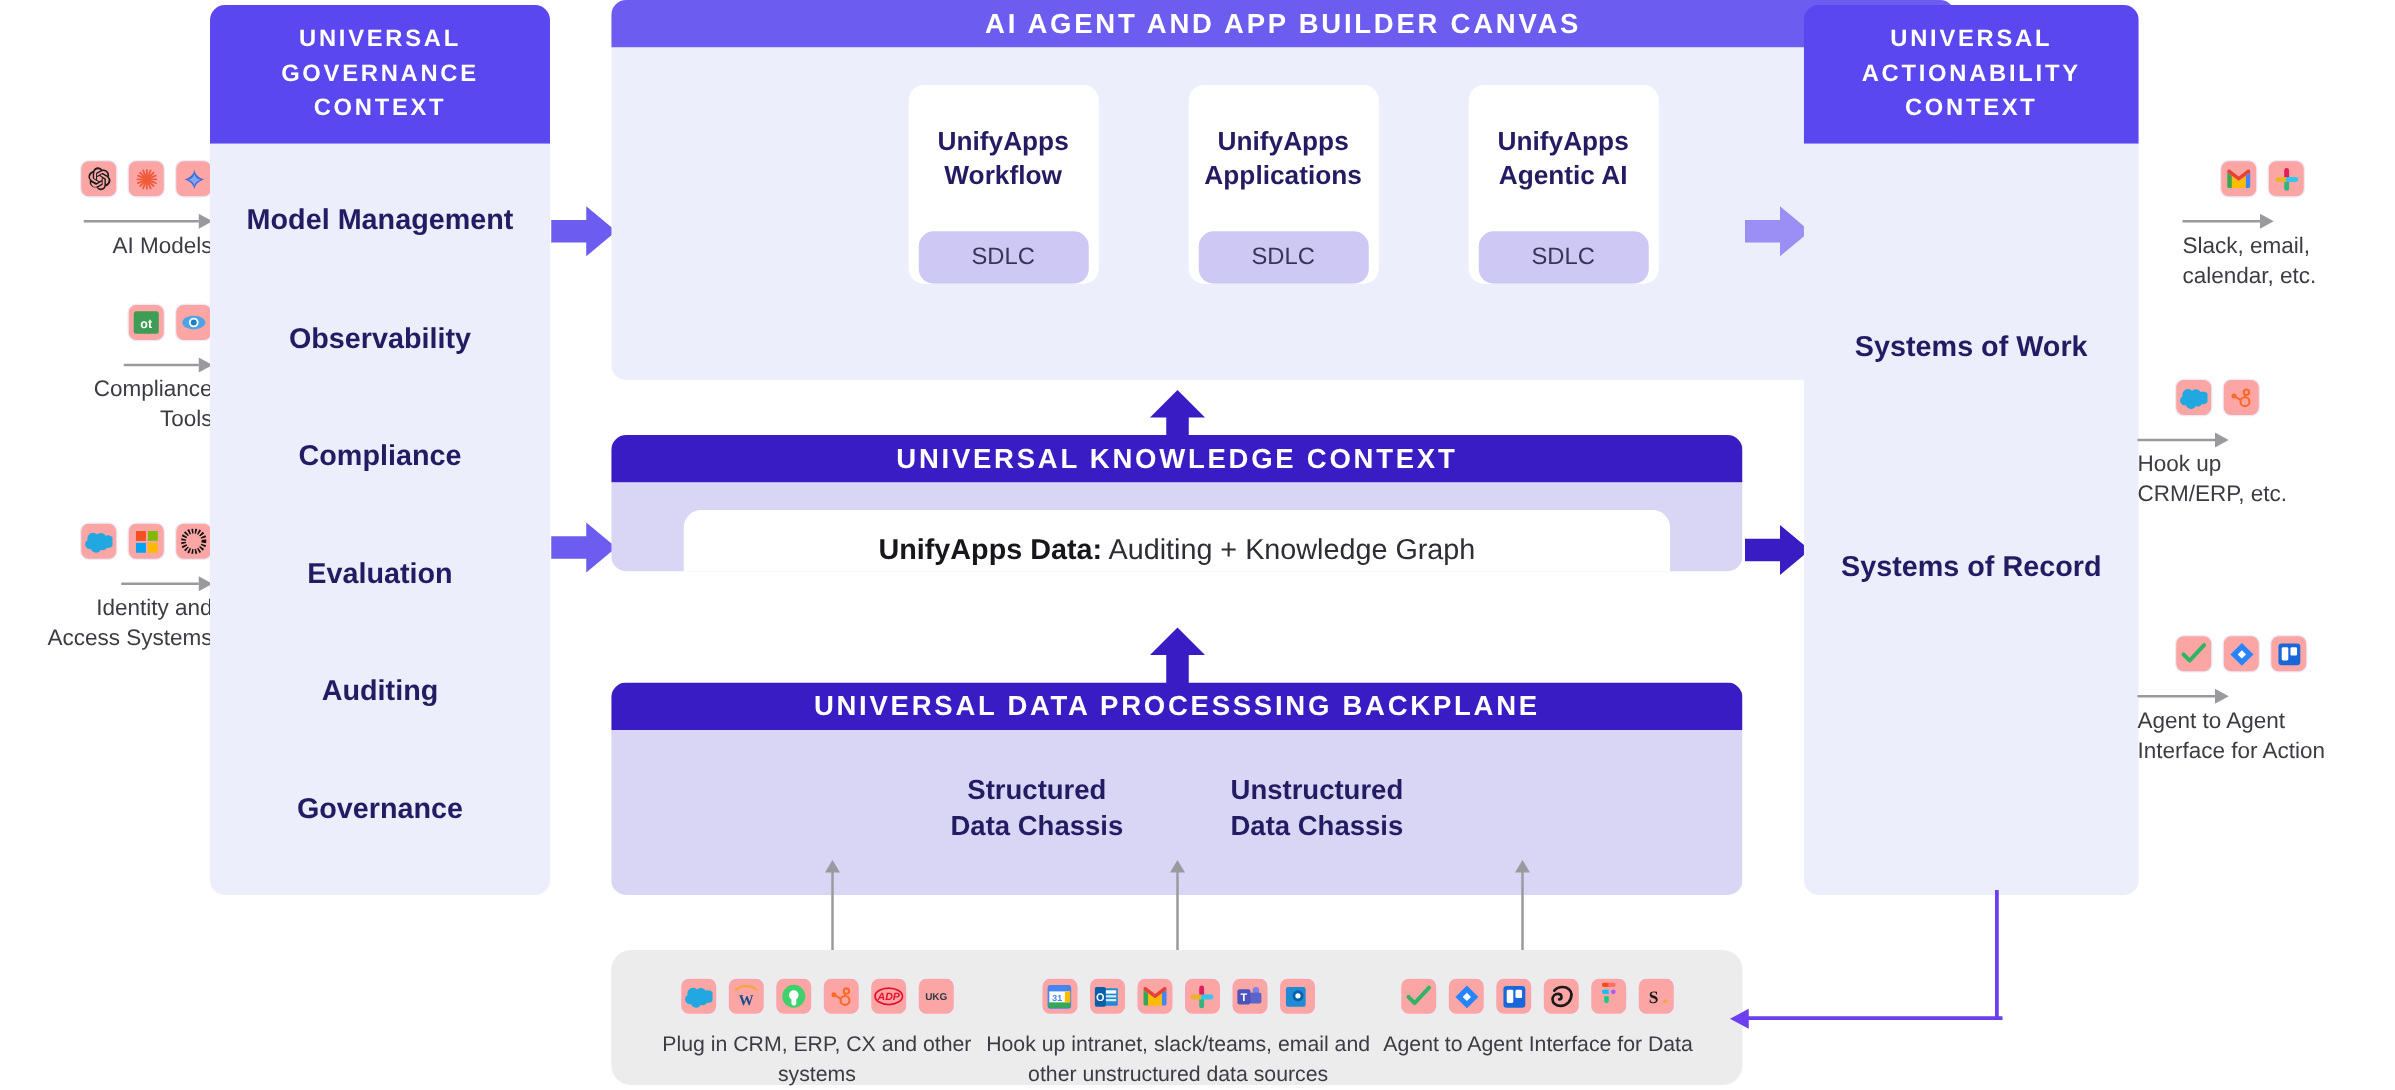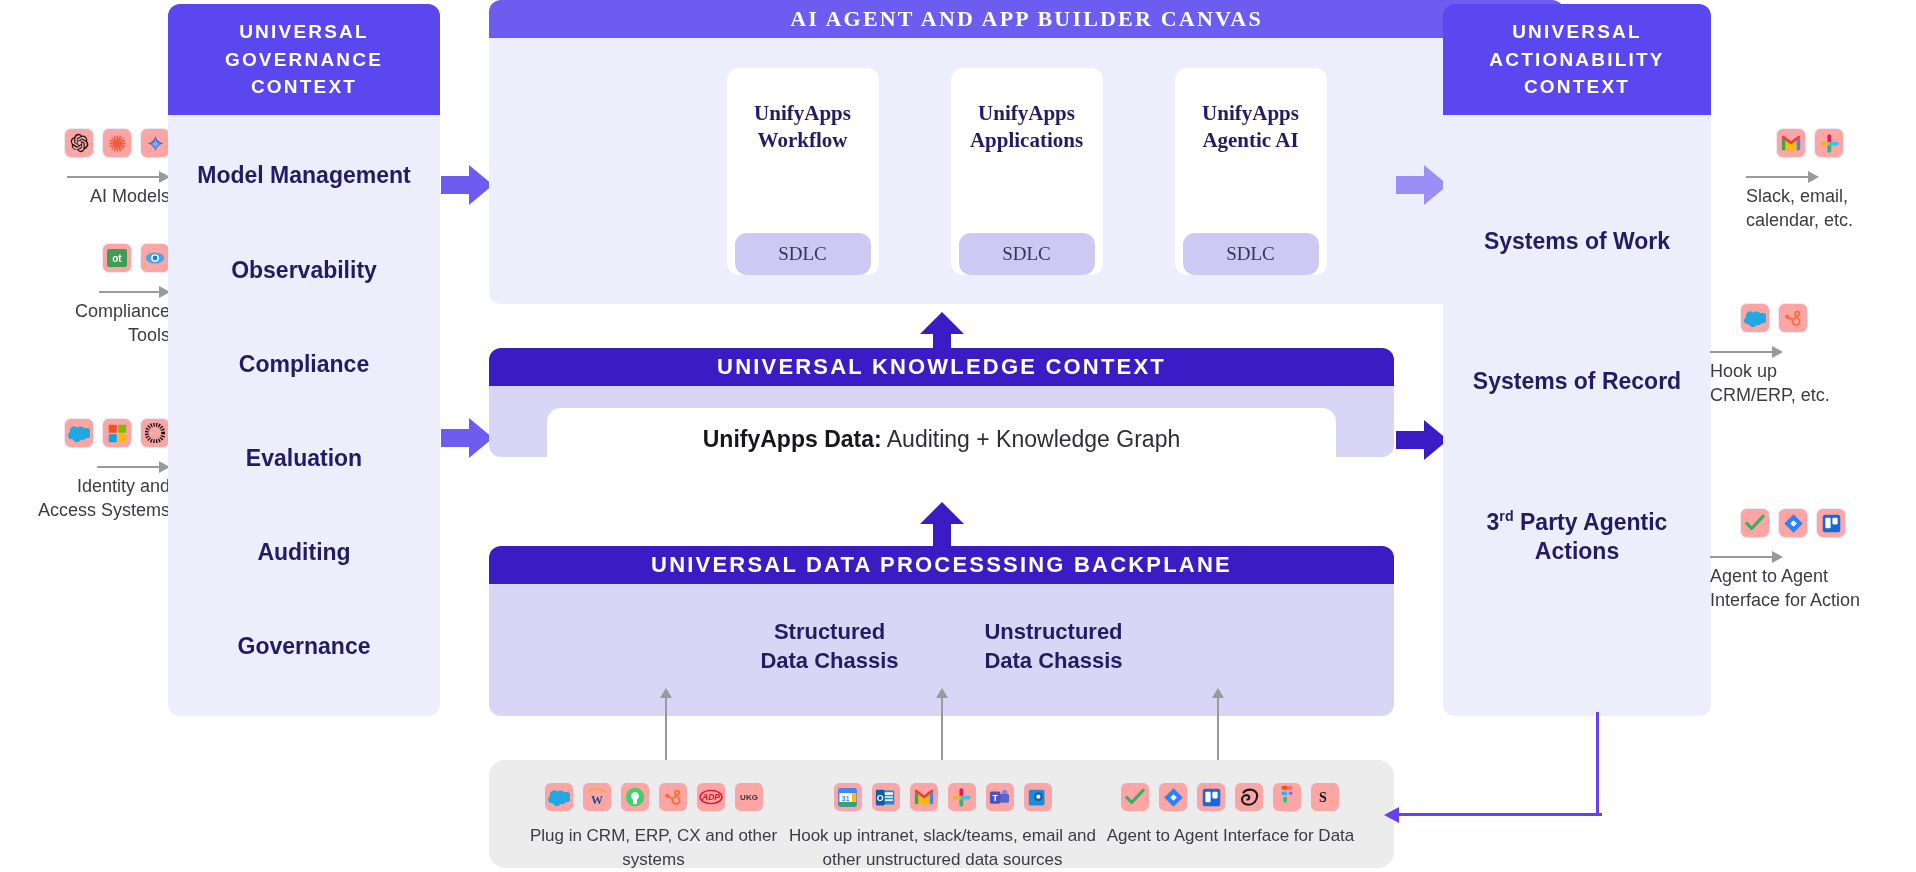--- a/index.html
+++ b/index.html
@@ -54,33 +54,33 @@
     background: #5b47ef; font-size: 19px; line-height: 1.45; padding: 14px 10px;
   }
   .col-panel .panel-body {
     flex: 1; display: flex; flex-direction: column;
     justify-content: space-around; padding: 14px 10px 22px;
   }
   .col-item {
     text-align: center; color: #241c63;
     font-size: 23px; font-weight: 700; line-height: 1.25;
   }
-  .act-item { font-size: 23px; }
+  .act-item { font-size: 23px; margin-top: 36px; }
   .act-item sup { font-size: 0.62em; vertical-align: super; }
 
   
   #canvas-panel {
     position: absolute; border-radius: 12px; overflow: hidden;
   }
   #canvas-panel .panel-head { background: #6c5cf0; font-size: 22px; height: 38px; }
   .card-row { display: flex; justify-content: center; gap: 72px; padding: 30px 0 0; }
   .app-card {
     width: 152px; background: #fff; border-radius: 12px;
     display: flex; flex-direction: column; align-items: flex-end;
-    padding: 32px 8px 0; overflow: hidden; gap: 48px;
+    padding: 32px 8px 0; overflow: hidden;
   }
   .app-card .ttl {
     color: #241c63; font-size: 21px; font-weight: 700;
     text-align: center; line-height: 1.3; margin-bottom: 30px;
   }
   .sdlc {
     width: 100%; background: #cdc9f4; border-radius: 12px;
     color: #3a3358; font-size: 19px; text-align: center; padding: 10px 0;
   }
 
@@ -234,21 +234,21 @@
   <div class="block-arrow" style="left:441px; top:165px; width:52px; height:40px;">
     <div class="ba-shaft" style="left:0; top:11px; width:30px; height:18px; background:#6c5cf0;"></div>
     <div class="ba-head" style="left:28px; top:0; border-top:20px solid transparent; border-bottom:20px solid transparent; border-left:24px solid #6c5cf0;"></div>
   </div>
 
   <div class="block-arrow" style="left:441px; top:418px; width:52px; height:40px;">
     <div class="ba-shaft" style="left:0; top:11px; width:30px; height:18px; background:#6c5cf0;"></div>
     <div class="ba-head" style="left:28px; top:0; border-top:20px solid transparent; border-bottom:20px solid transparent; border-left:24px solid #6c5cf0;"></div>
   </div>
 
-  <div id="canvas-panel" style="left:489px; top:0px; width:1075px; height:304px;font-family:Liberation Serif, serif;">
+  <div id="canvas-panel" style="left:489px; top:0px; width:1075px; height:304px;">
     <div class="panel-head">AI AGENT AND APP BUILDER CANVAS</div>
     <div class="panel-body" style="height:266px;">
       <div class="card-row">
         <div class="app-card">
           <div class="ttl">UnifyApps Workflow</div>
           <div class="sdlc">SDLC</div>
         </div>
         <div class="app-card">
           <div class="ttl">UnifyApps Applications</div>
           <div class="sdlc">SDLC</div>
@@ -459,23 +459,20 @@
       </div>
       <div class="btm-label">Agent to Agent Interface for Data</div>
     </div>
   </div>
 
   <div class="col-panel" style="left:1443px; top:4px; width:268px; height:712px;">
     <div class="panel-head">UNIVERSAL ACTIONABILITY CONTEXT</div>
     <div class="panel-body" style="justify-content:flex-start; padding-top:112px;">
       <div class="col-item act-item" style="margin-bottom:112px;">Systems of Work</div>
       <div class="col-item act-item" style="margin-bottom:112px;">Systems of Record</div>
-      <div class="col-item act-item">
-        <span>3</span><sup>rd</sup><span> Party Agentic Actions</span>
-      </div>
     </div>
   </div>
 
   <div class="src-group" style="left:1776px; top:128px; align-items:flex-start;">
     <div class="icon-row">
       <span class="ico">
         <svg width="22" height="22" viewBox="0 0 24 24">
             <path fill="#e94235" d="M2 6.5 12 14 22 6.5V5.2A1.2 1.2 0 0 0 20.8 4h-.9L12 10.1 4.1 4h-.9A1.2 1.2 0 0 0 2 5.2z"></path>
             <path fill="#4285f4" d="M22 6.5V18.8A1.2 1.2 0 0 1 20.8 20H18V9.6z"></path>
             <path fill="#34a853" d="M2 6.5V18.8A1.2 1.2 0 0 0 3.2 20H6V9.6z"></path>

